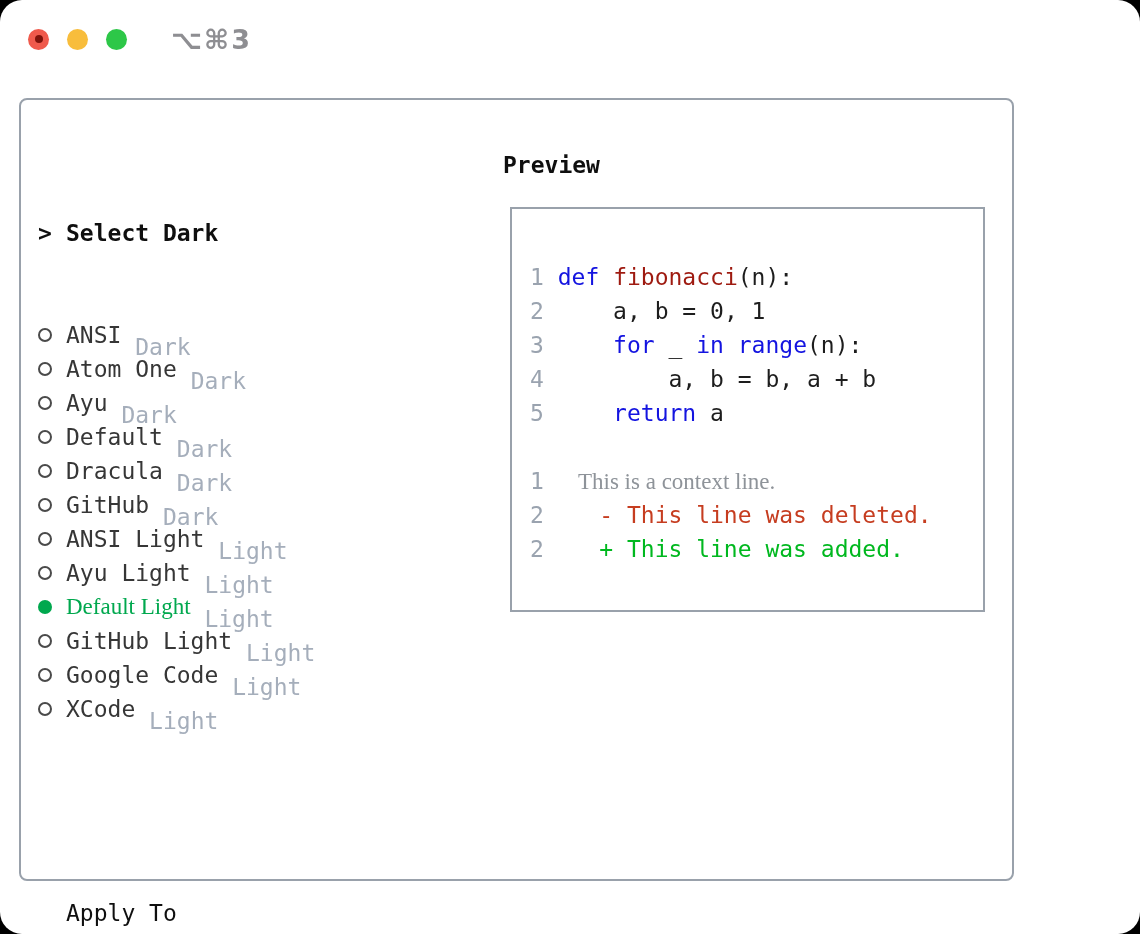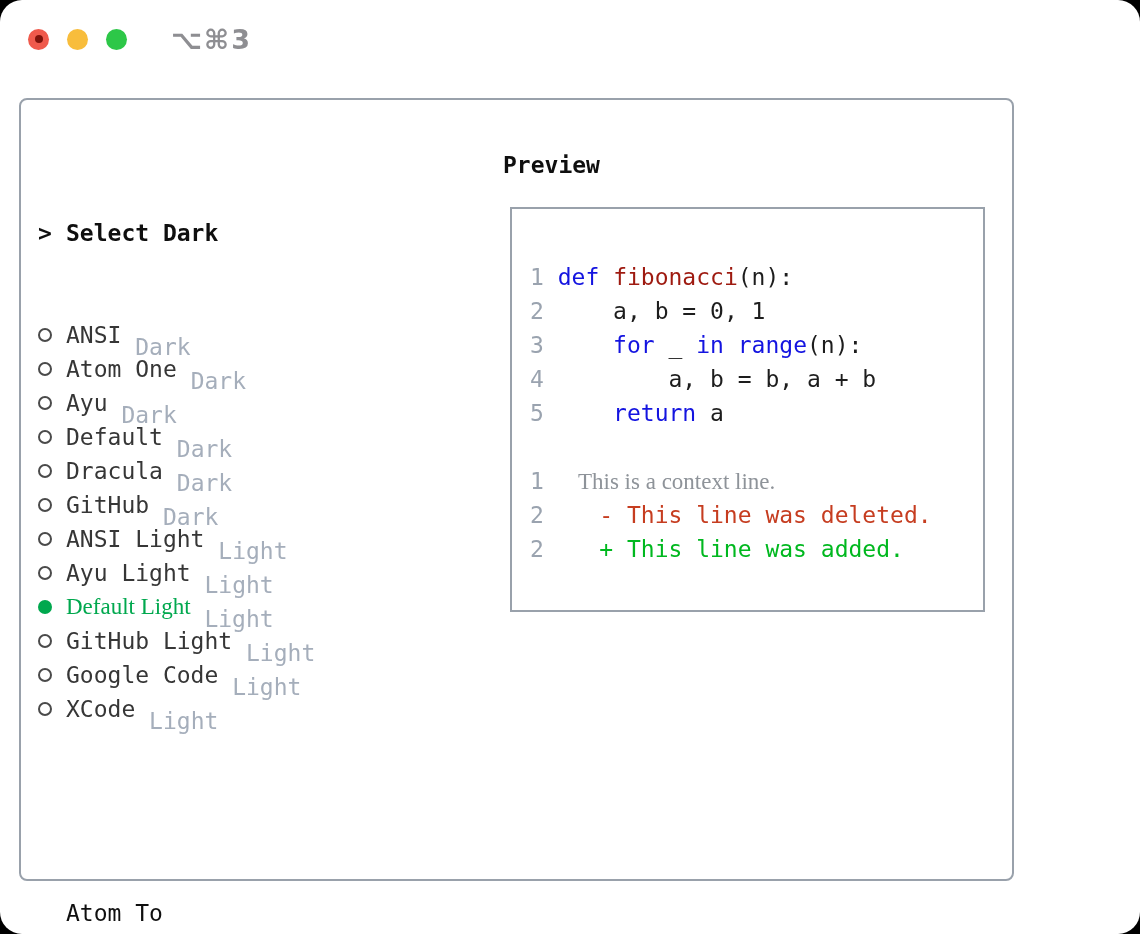--- a/index.html
+++ b/index.html
@@ -113,21 +113,21 @@
 
   <div class="left-col">
     <div class="trow">
       <span class="marker hdr">&gt;</span>
       <span class="hdr">Select Dark</span>
     </div>
     <div><div class="trow"><span class="marker"><span class="circle"></span></span><span class="iname">ANSI</span><span class="variant"> Dark</span></div><div class="trow"><span class="marker"><span class="circle"></span></span><span class="iname">Atom One</span><span class="variant"> Dark</span></div><div class="trow"><span class="marker"><span class="circle"></span></span><span class="iname">Ayu</span><span class="variant"> Dark</span></div><div class="trow"><span class="marker"><span class="circle"></span></span><span class="iname">Default</span><span class="variant"> Dark</span></div><div class="trow"><span class="marker"><span class="circle"></span></span><span class="iname">Dracula</span><span class="variant"> Dark</span></div><div class="trow"><span class="marker"><span class="circle"></span></span><span class="iname">GitHub</span><span class="variant"> Dark</span></div><div class="trow"><span class="marker"><span class="circle"></span></span><span class="iname">ANSI Light</span><span class="variant"> Light</span></div><div class="trow"><span class="marker"><span class="circle"></span></span><span class="iname">Ayu Light</span><span class="variant"> Light</span></div><div class="trow"><span class="marker"><span class="circle sel"></span></span><span class="iname sel">Default Light</span><span class="variant"> Light</span></div><div class="trow"><span class="marker"><span class="circle"></span></span><span class="iname">GitHub Light</span><span class="variant"> Light</span></div><div class="trow"><span class="marker"><span class="circle"></span></span><span class="iname">Google Code</span><span class="variant"> Light</span></div><div class="trow"><span class="marker"><span class="circle"></span></span><span class="iname">XCode</span><span class="variant"> Light</span></div></div>
     <div class="blankrow"></div>
     <div class="trow">
       <span class="marker"></span>
-      <span class="subhdr">Atom To</span>
+      <span class="subhdr">Apply To</span>
     </div>
     
     
     
     
   </div>
 
   <div class="preview-title">Preview</div>
 
   <div class="preview-box">

